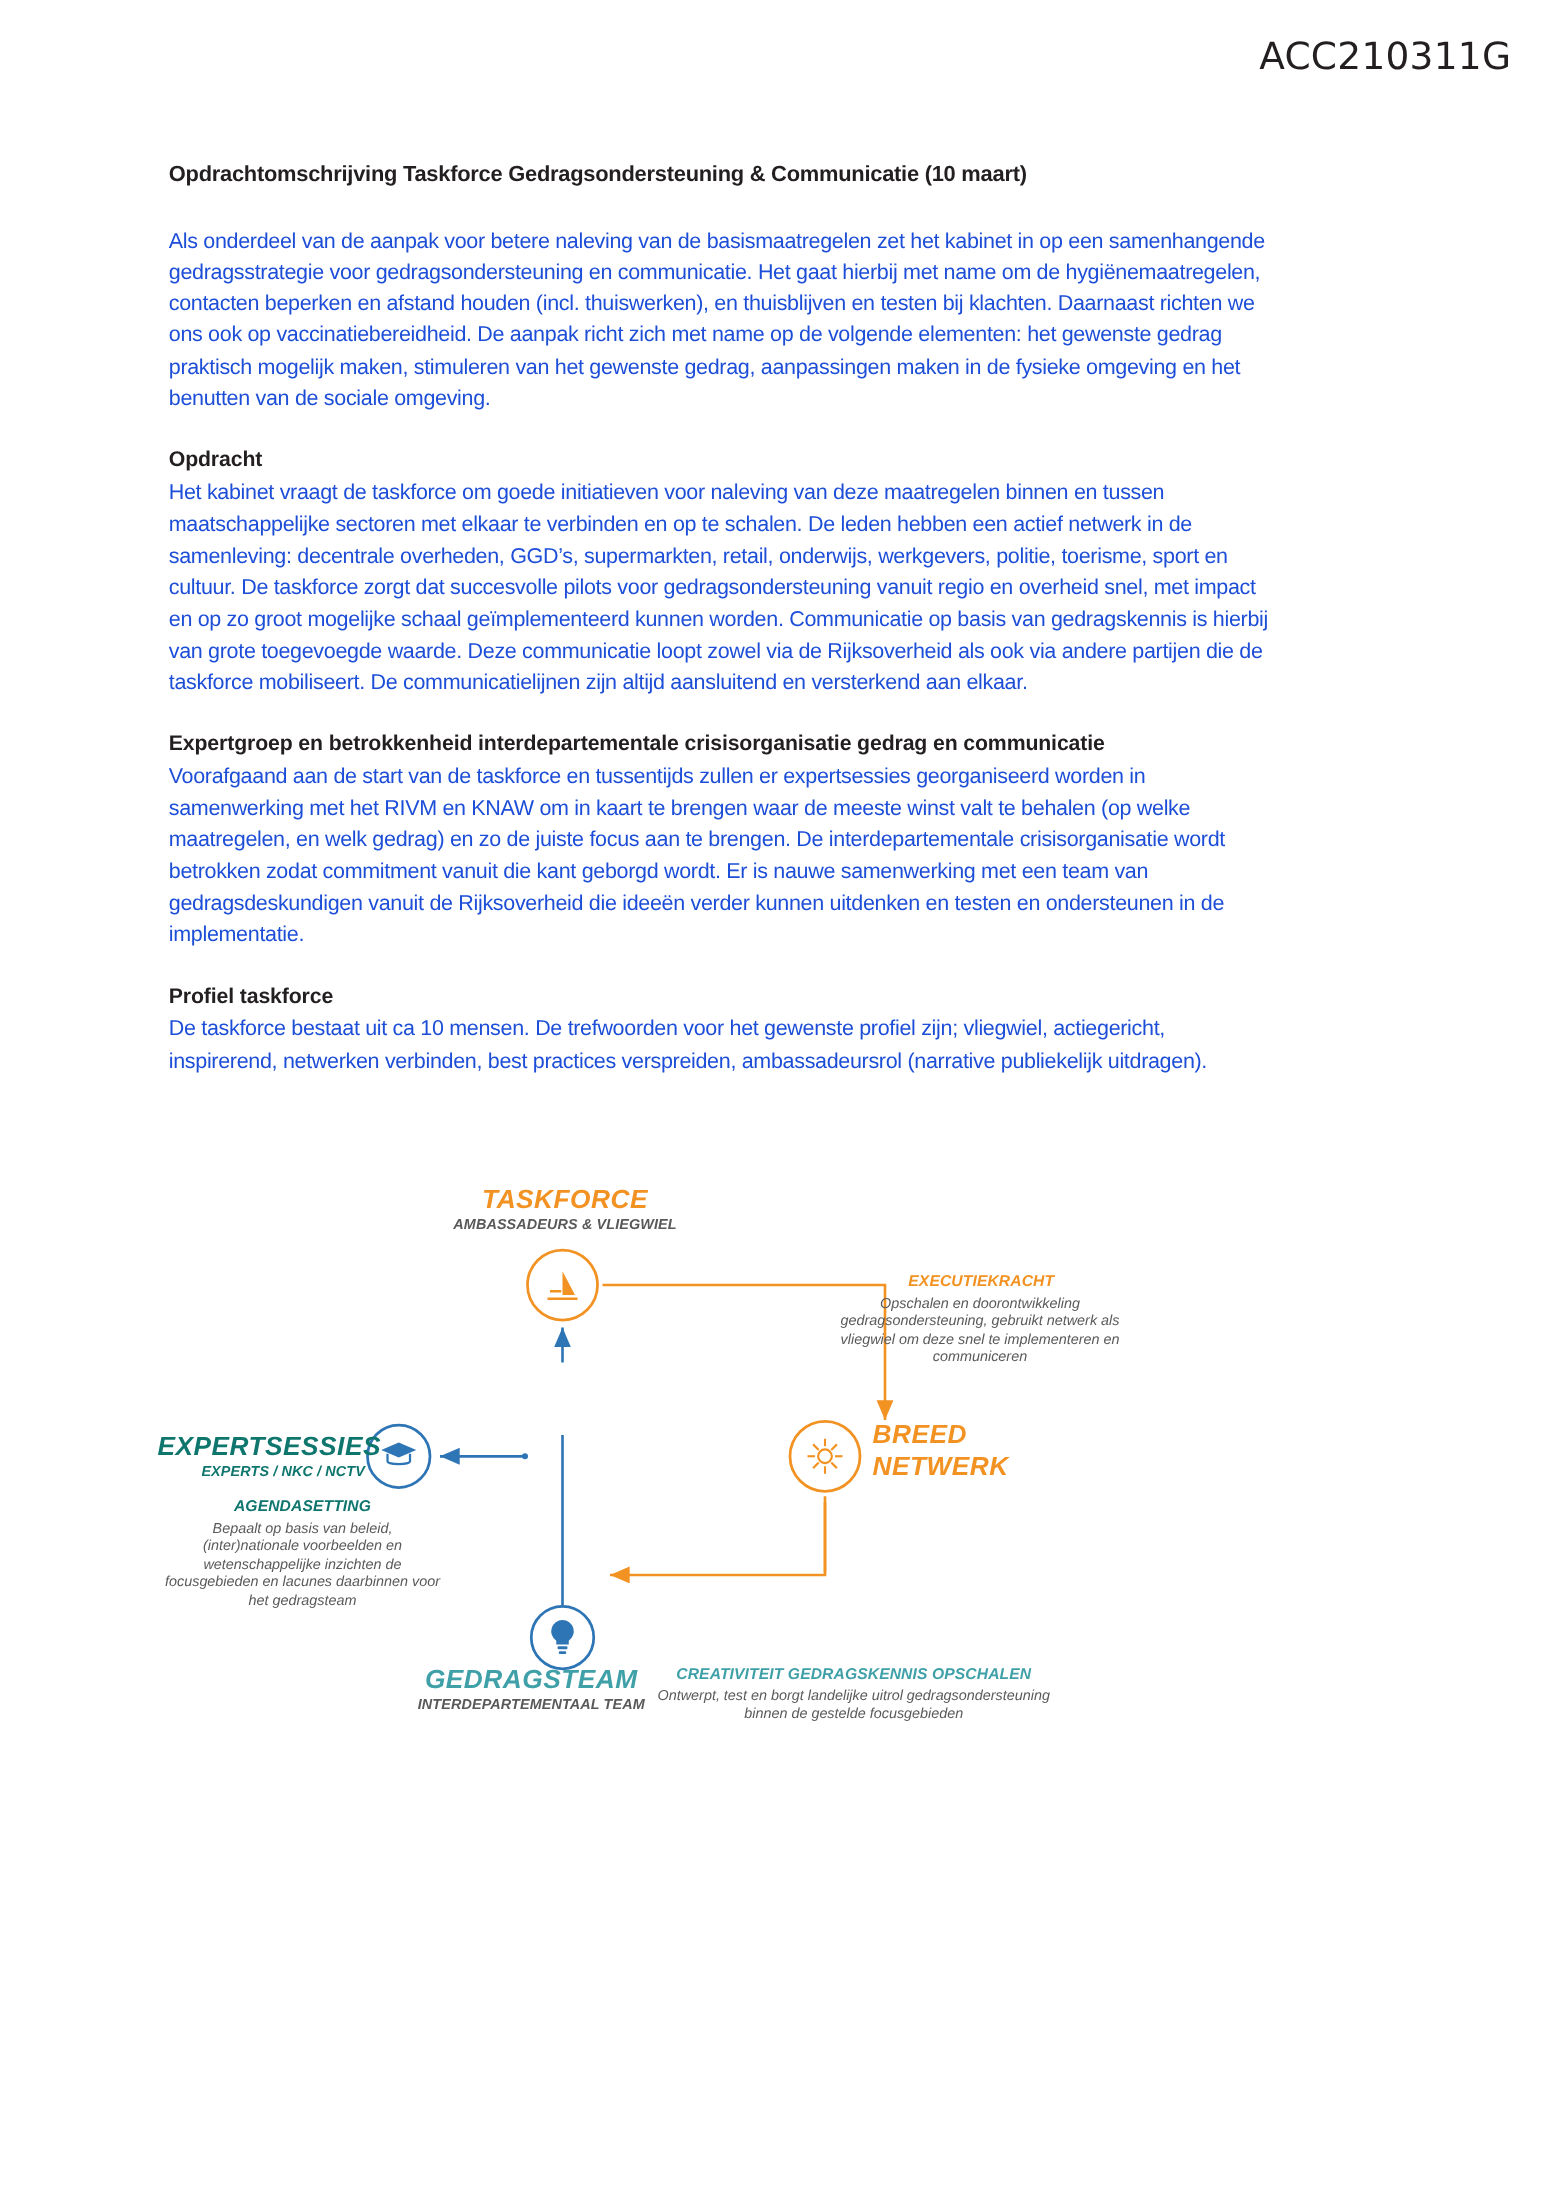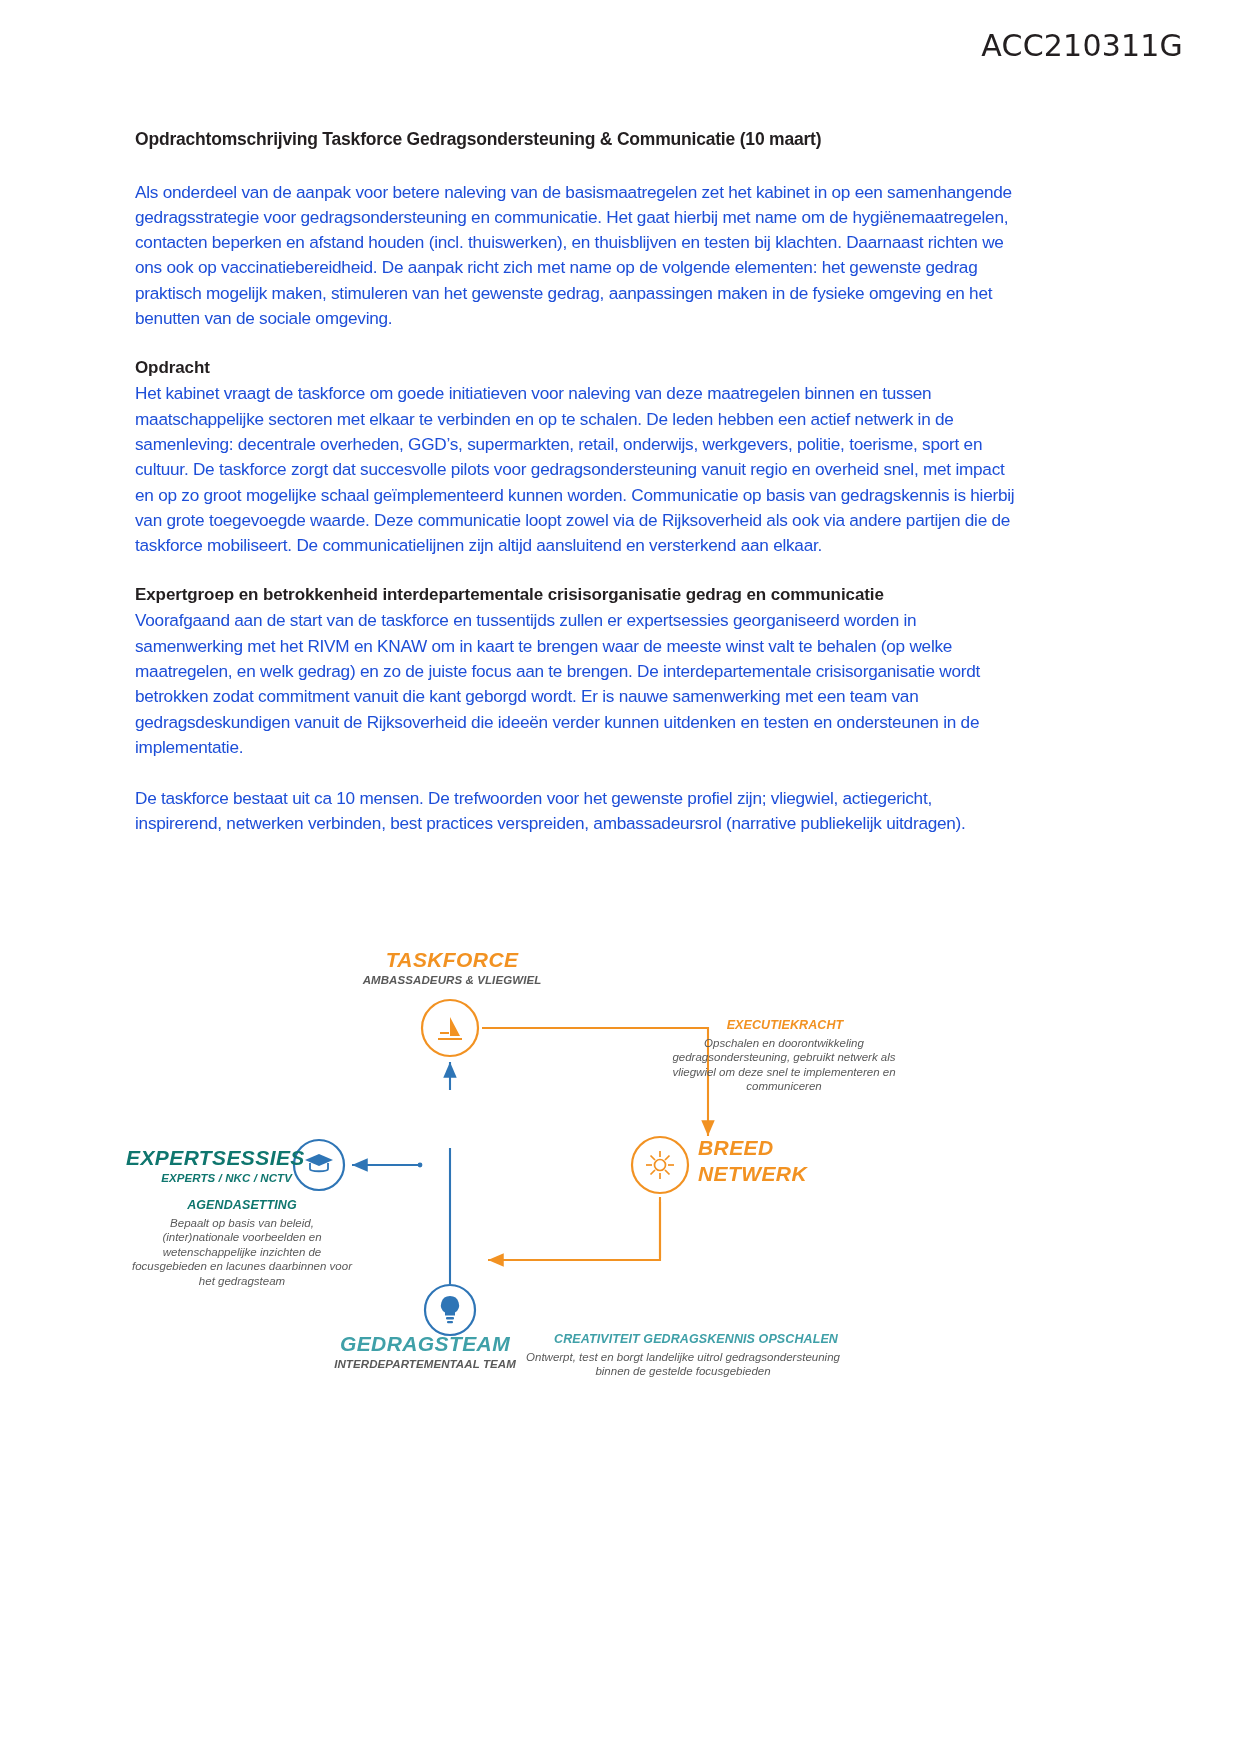--- a/index.html
+++ b/index.html
@@ -4,21 +4,21 @@
 <style>
   html,body{margin:0;padding:0;}
   body{
     width:1241px;height:1755px;background:#ffffff;
     font-family:"Liberation Sans", sans-serif;
     color:#231f20; position:relative; overflow:hidden;
   }
   .page{position:relative;width:1241px;height:1755px;}
 
   .doc-code{
-    position:absolute; top:28px; right:58px;
+    position:absolute; top:28px; right:32px;
     font-size:30px; letter-spacing:.2px; color:#231f20;
     font-family:"DejaVu Sans", sans-serif; font-weight:400;
   }
 
   .content{position:absolute; left:135px; top:128px; width:880px;}
 
   h1.title{
     font-size:17.5px; font-weight:bold; margin:0 0 28px 0;
     letter-spacing:-.2px; line-height:1.35;
   }
@@ -71,20 +71,21 @@
       <h2 class="section">Opdracht</h2>
       <p class="body tight">Het kabinet vraagt de taskforce om goede initiatieven voor naleving van deze maatregelen binnen en tussen maatschappelijke sectoren met elkaar te verbinden en op te schalen. De leden hebben een actief netwerk in de samenleving: decentrale overheden, GGD’s, supermarkten, retail, onderwijs, werkgevers, politie, toerisme, sport en cultuur. De taskforce zorgt dat succesvolle pilots voor gedragsondersteuning vanuit regio en overheid snel, met impact en op zo groot mogelijke schaal geïmplementeerd kunnen worden. Communicatie op basis van gedragskennis is hierbij van grote toegevoegde waarde. Deze communicatie loopt zowel via de Rijksoverheid als ook via andere partijen die de taskforce mobiliseert. De communicatielijnen zijn altijd aansluitend en versterkend aan elkaar.</p>
     </div>
 
     <div class="block">
       <h2 class="section">Expertgroep en betrokkenheid interdepartementale crisisorganisatie gedrag en communicatie</h2>
       <p class="body tight">Voorafgaand aan de start van de taskforce en tussentijds zullen er expertsessies georganiseerd worden in samenwerking met het RIVM en KNAW om in kaart te brengen waar de meeste winst valt te behalen (op welke maatregelen, en welk gedrag) en zo de juiste focus aan te brengen. De interdepartementale crisisorganisatie wordt betrokken zodat commitment vanuit die kant geborgd wordt. Er is nauwe samenwerking met een team van gedragsdeskundigen vanuit de Rijksoverheid die ideeën verder kunnen uitdenken en testen en ondersteunen in de implementatie.</p>
     </div>
 
     <div class="block">
+      <h2 class="section">Profiel taskforce</h2>
       <p class="body tight">De taskforce bestaat uit ca 10 mensen. De trefwoorden voor het gewenste profiel zijn; vliegwiel, actiegericht, inspirerend, netwerken verbinden, best practices verspreiden, ambassadeursrol (narrative publiekelijk uitdragen).</p>
     </div>
 
 
   </div>
 
   <div class="diagram">
 
     <svg width="830" height="430" viewBox="0 0 830 430">
       <defs>
@@ -157,18 +158,18 @@
 
     <div class="d-label d-sub blue" style="left:16px; top:258px; width:212px; text-align:center; font-size:12.5px;">AGENDASETTING</div>
     <div class="d-label d-desc grey" style="left:12px; top:276px; width:220px; text-align:center; font-size:11.5px;">Bepaalt op basis van beleid, (inter)nationale voorbeelden en wetenschappelijke inzichten de focusgebieden en lacunes daarbinnen voor het gedragsteam</div>
 
     <div class="d-label d-title orange" style="left:578px; top:196px; font-size:21px; line-height:1.15;">BREED</div>
     <div class="d-label d-title orange" style="left:578px; top:222px; font-size:21px; line-height:1.15;">NETWERK</div>
 
     <div class="d-label d-title teal" style="left:180px; top:392px; width:250px; text-align:center; font-size:21px;">GEDRAGSTEAM</div>
     <div class="d-label d-sub grey" style="left:180px; top:418px; width:250px; text-align:center; font-size:11.5px;">INTERDEPARTEMENTAAL TEAM</div>
 
-    <div class="d-label d-sub teal" style="left:408px; top:392px; width:310px; text-align:right; font-size:12.5px;">CREATIVITEIT GEDRAGSKENNIS OPSCHALEN</div>
+    <div class="d-label d-sub teal" style="left:408px; top:392px; width:310px; text-align:center; font-size:12.5px;">CREATIVITEIT GEDRAGSKENNIS OPSCHALEN</div>
     <div class="d-label d-desc grey" style="left:400px; top:410px; width:326px; text-align:center; font-size:11.5px;">Ontwerpt, test en borgt landelijke uitrol gedragsondersteuning binnen de gestelde focusgebieden</div>
 
   </div>
 
 </div>
 
 </body></html>

